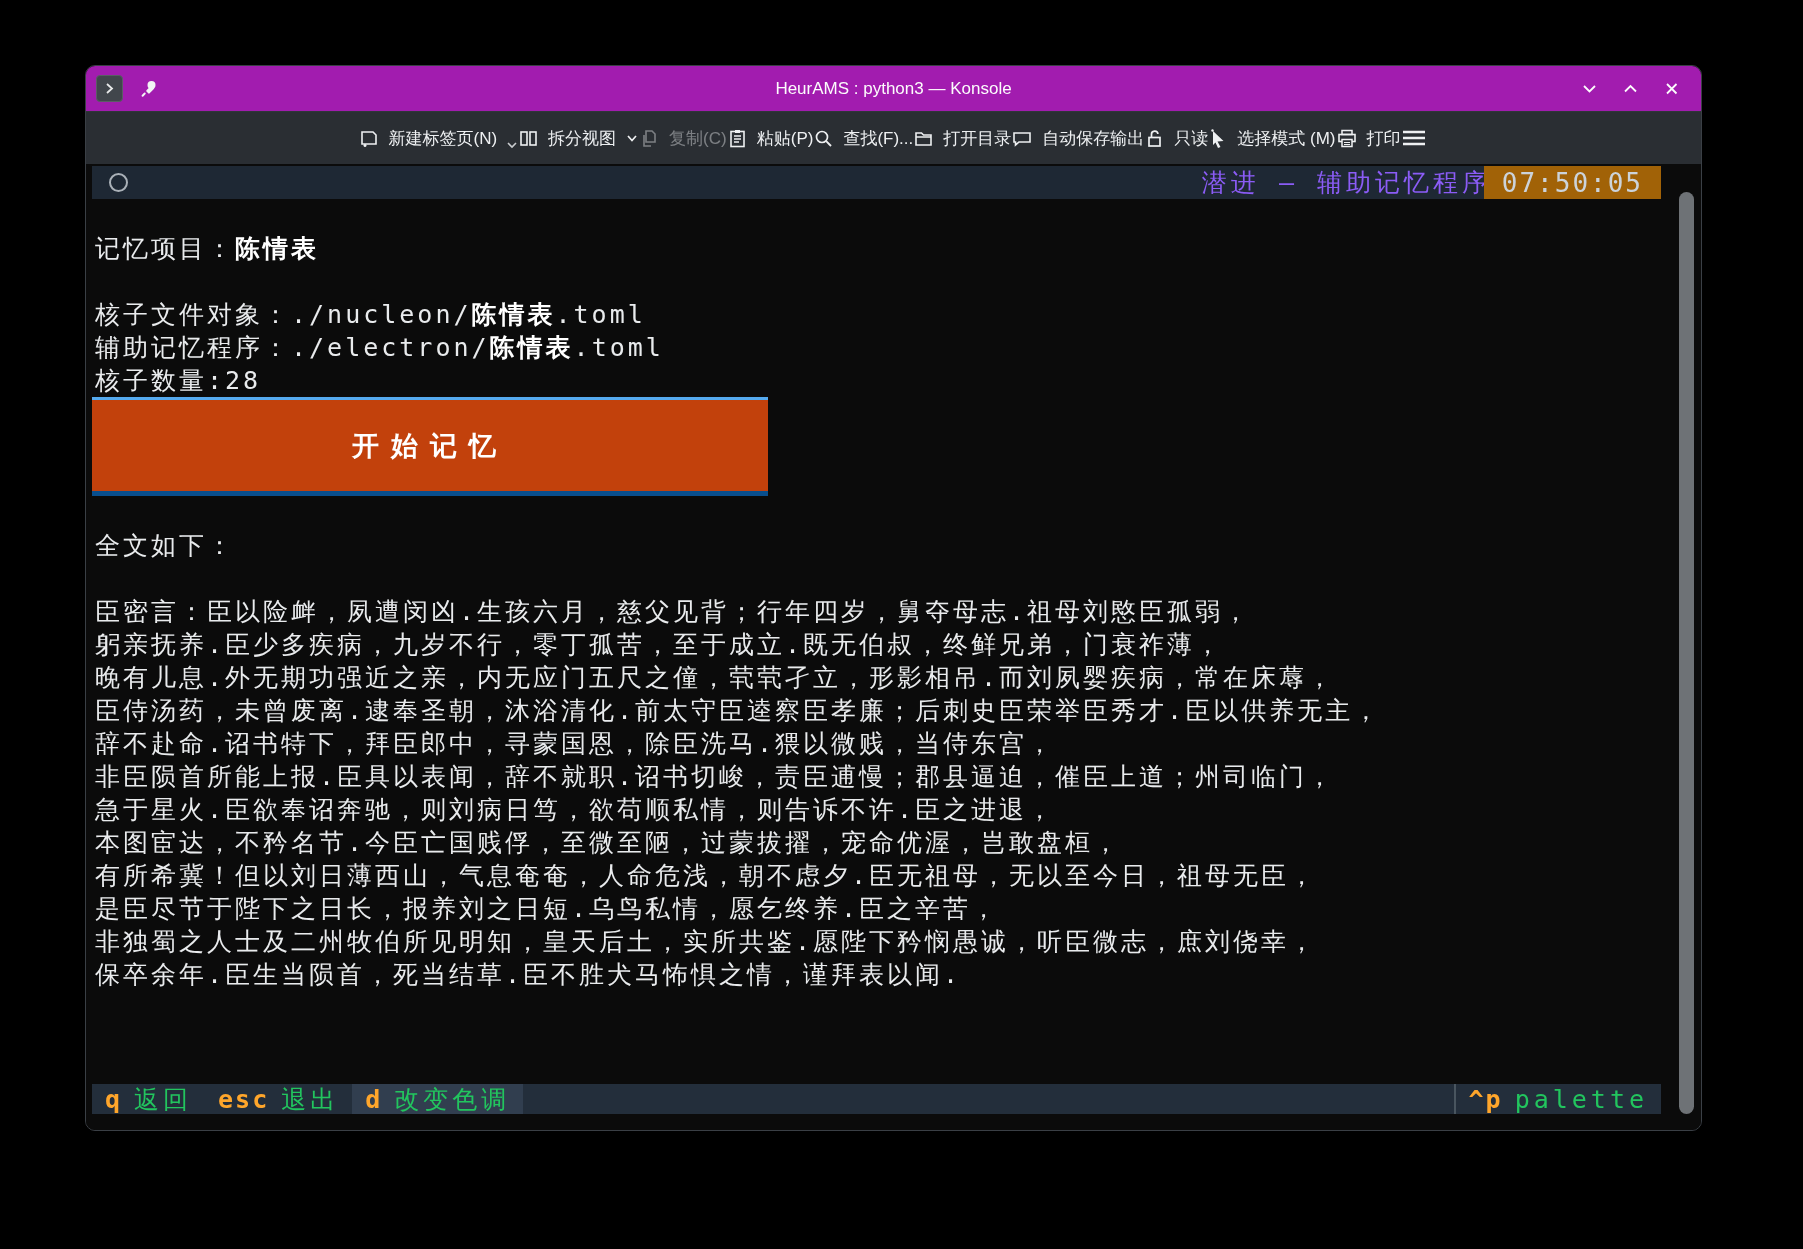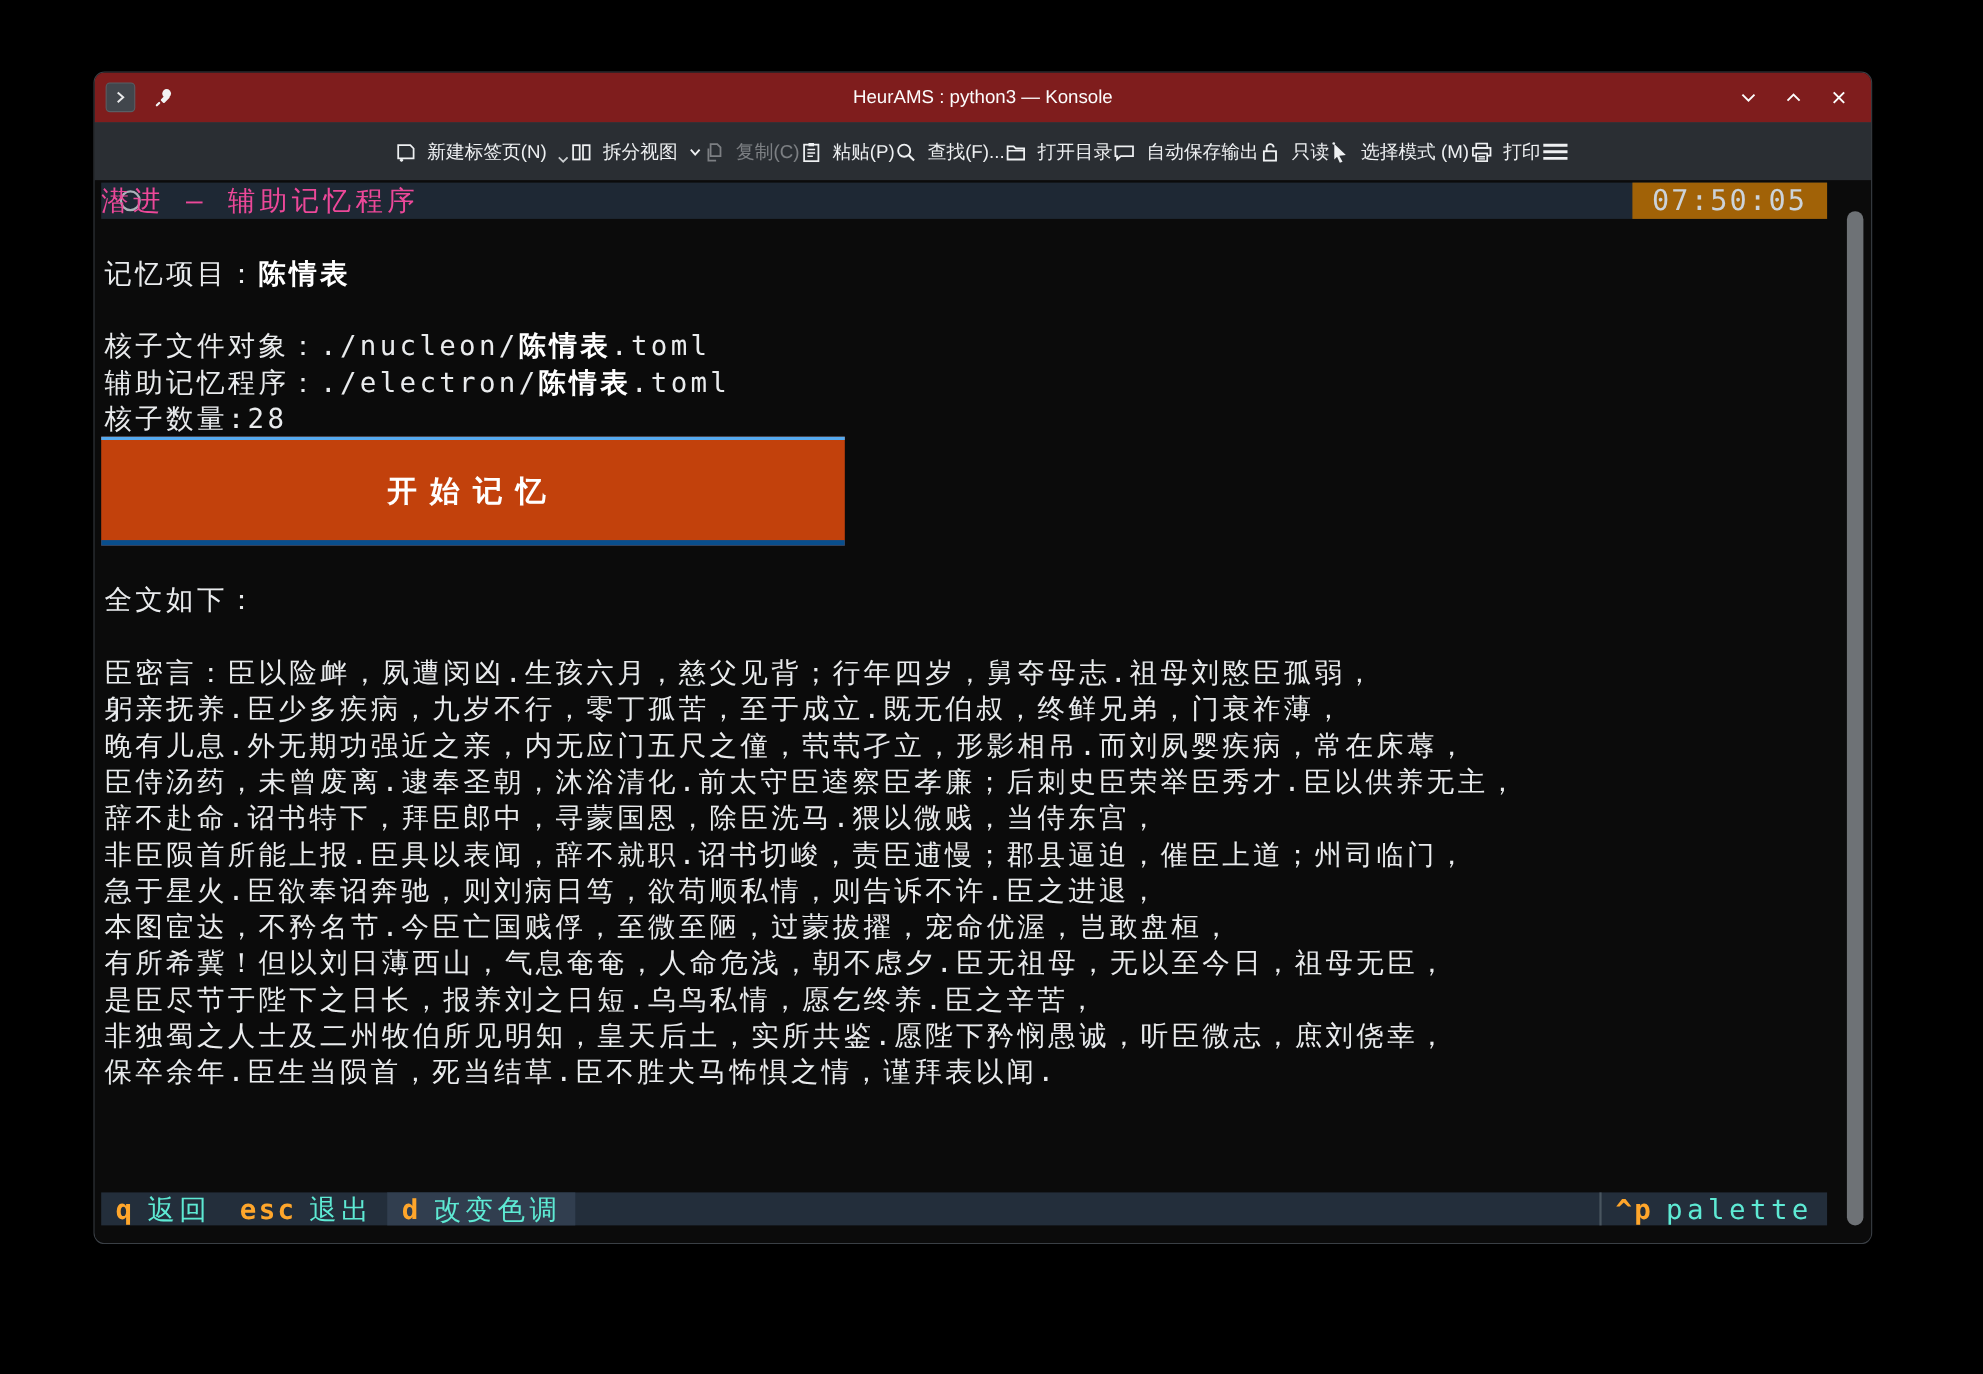--- a/index.html
+++ b/index.html
@@ -4,21 +4,21 @@
 <style>
   * { margin:0; padding:0; box-sizing:border-box; }
   html,body { width:1803px; height:1249px; background:#000; overflow:hidden;
               font-family:"Liberation Sans",sans-serif; }
 
   .window { position:absolute; left:85px; top:65px; width:1617px; height:1066px;
             background:#0c0c0c; border-radius:10px; overflow:hidden;
             border:1px solid #3a3f45; }
 
   
-  .titlebar { height:45px; background:#7f1d1d; position:relative;
+  .titlebar { height:45px; background:#a21caf; position:relative;
               display:flex; align-items:center; }
   .tab-handle { margin-left:10px; width:27px; height:27px; background:#41464c;
                 border:1px solid #595e64; border-radius:4px; display:flex;
                 align-items:center; justify-content:center; }
   .pin { margin-left:16px; }
   .titlebar-title { position:absolute; left:0; right:0; text-align:center;
                     color:#fcfcfc; font-size:17px; }
   .win-controls { margin-left:auto; display:flex; gap:22px; margin-right:20px; z-index:2; }
   .win-controls svg { display:block; }
 
@@ -38,39 +38,39 @@
               font-family:"DejaVu Sans Mono","Liberation Mono",monospace; }
   .tui { position:absolute; left:6px; top:2px; right:40px; }
   .trow { height:33px; line-height:33px; font-size:25px; color:#e9ebed;
           white-space:pre; letter-spacing:3px; padding-left:3px; }
   .trow b { font-weight:bold; color:#ffffff; }
 
   .tui-header { height:33px; background:#1e2834; position:relative;
                 display:flex; align-items:center; }
   .tui-header-icon { width:19px; height:19px; border:2.5px solid #aab1b8;
                      border-radius:50%; margin-left:17px; }
-  .tui-header-title { position:absolute; left:0; right:170px; text-align:left;
-                      color:#ec4899; font-size:25px; letter-spacing:4px; white-space:pre; }
+  .tui-header-title { position:absolute; left:0; right:170px; text-align:right;
+                      color:#8b5cf6; font-size:25px; letter-spacing:4px; white-space:pre; }
   .tui-clock { position:absolute; right:0; top:0; height:33px; background:#a16207;
                color:#ccd3da; display:flex; align-items:center; padding:0 18px;
                font-size:26px; letter-spacing:2px; }
 
   .start-btn { width:676px; height:99px; background:#c2410c; margin-top:0px;
                border-top:3px solid #55aaef; border-bottom:5px solid #094e8c;
                display:flex; align-items:center; justify-content:center;
                color:#ffffff; font-weight:bold; font-size:27px; letter-spacing:12px;
                cursor:pointer; }
 
   .tui-footer { position:absolute; left:6px; right:40px; bottom:16px; height:30px;
                 background:#232e3b; display:flex; align-items:center;
                 font-size:25px; letter-spacing:2px; white-space:pre; }
   .fitem { display:flex; align-items:center; height:100%; padding:0 13px; }
   .fitem.hl { background:#313e4f; }
   .fkey { color:#ffa62b; font-weight:bold; margin-right:12px; }
-  .flabel { color:#5eead4; letter-spacing:4px; }
+  .flabel { color:#22c55e; letter-spacing:4px; }
   .fright { margin-left:auto; display:flex; align-items:center; height:100%; }
   .fsep { width:2px; height:100%; background:#49555f; }
 
   .scrollbar { position:absolute; right:7px; top:28px; bottom:16px; width:15px; }
   .scroll-thumb { position:absolute; left:0; right:0; top:0; bottom:0;
                   background:#6e7276; border-radius:8px; }
 </style>
 </head>
 <body>
 

